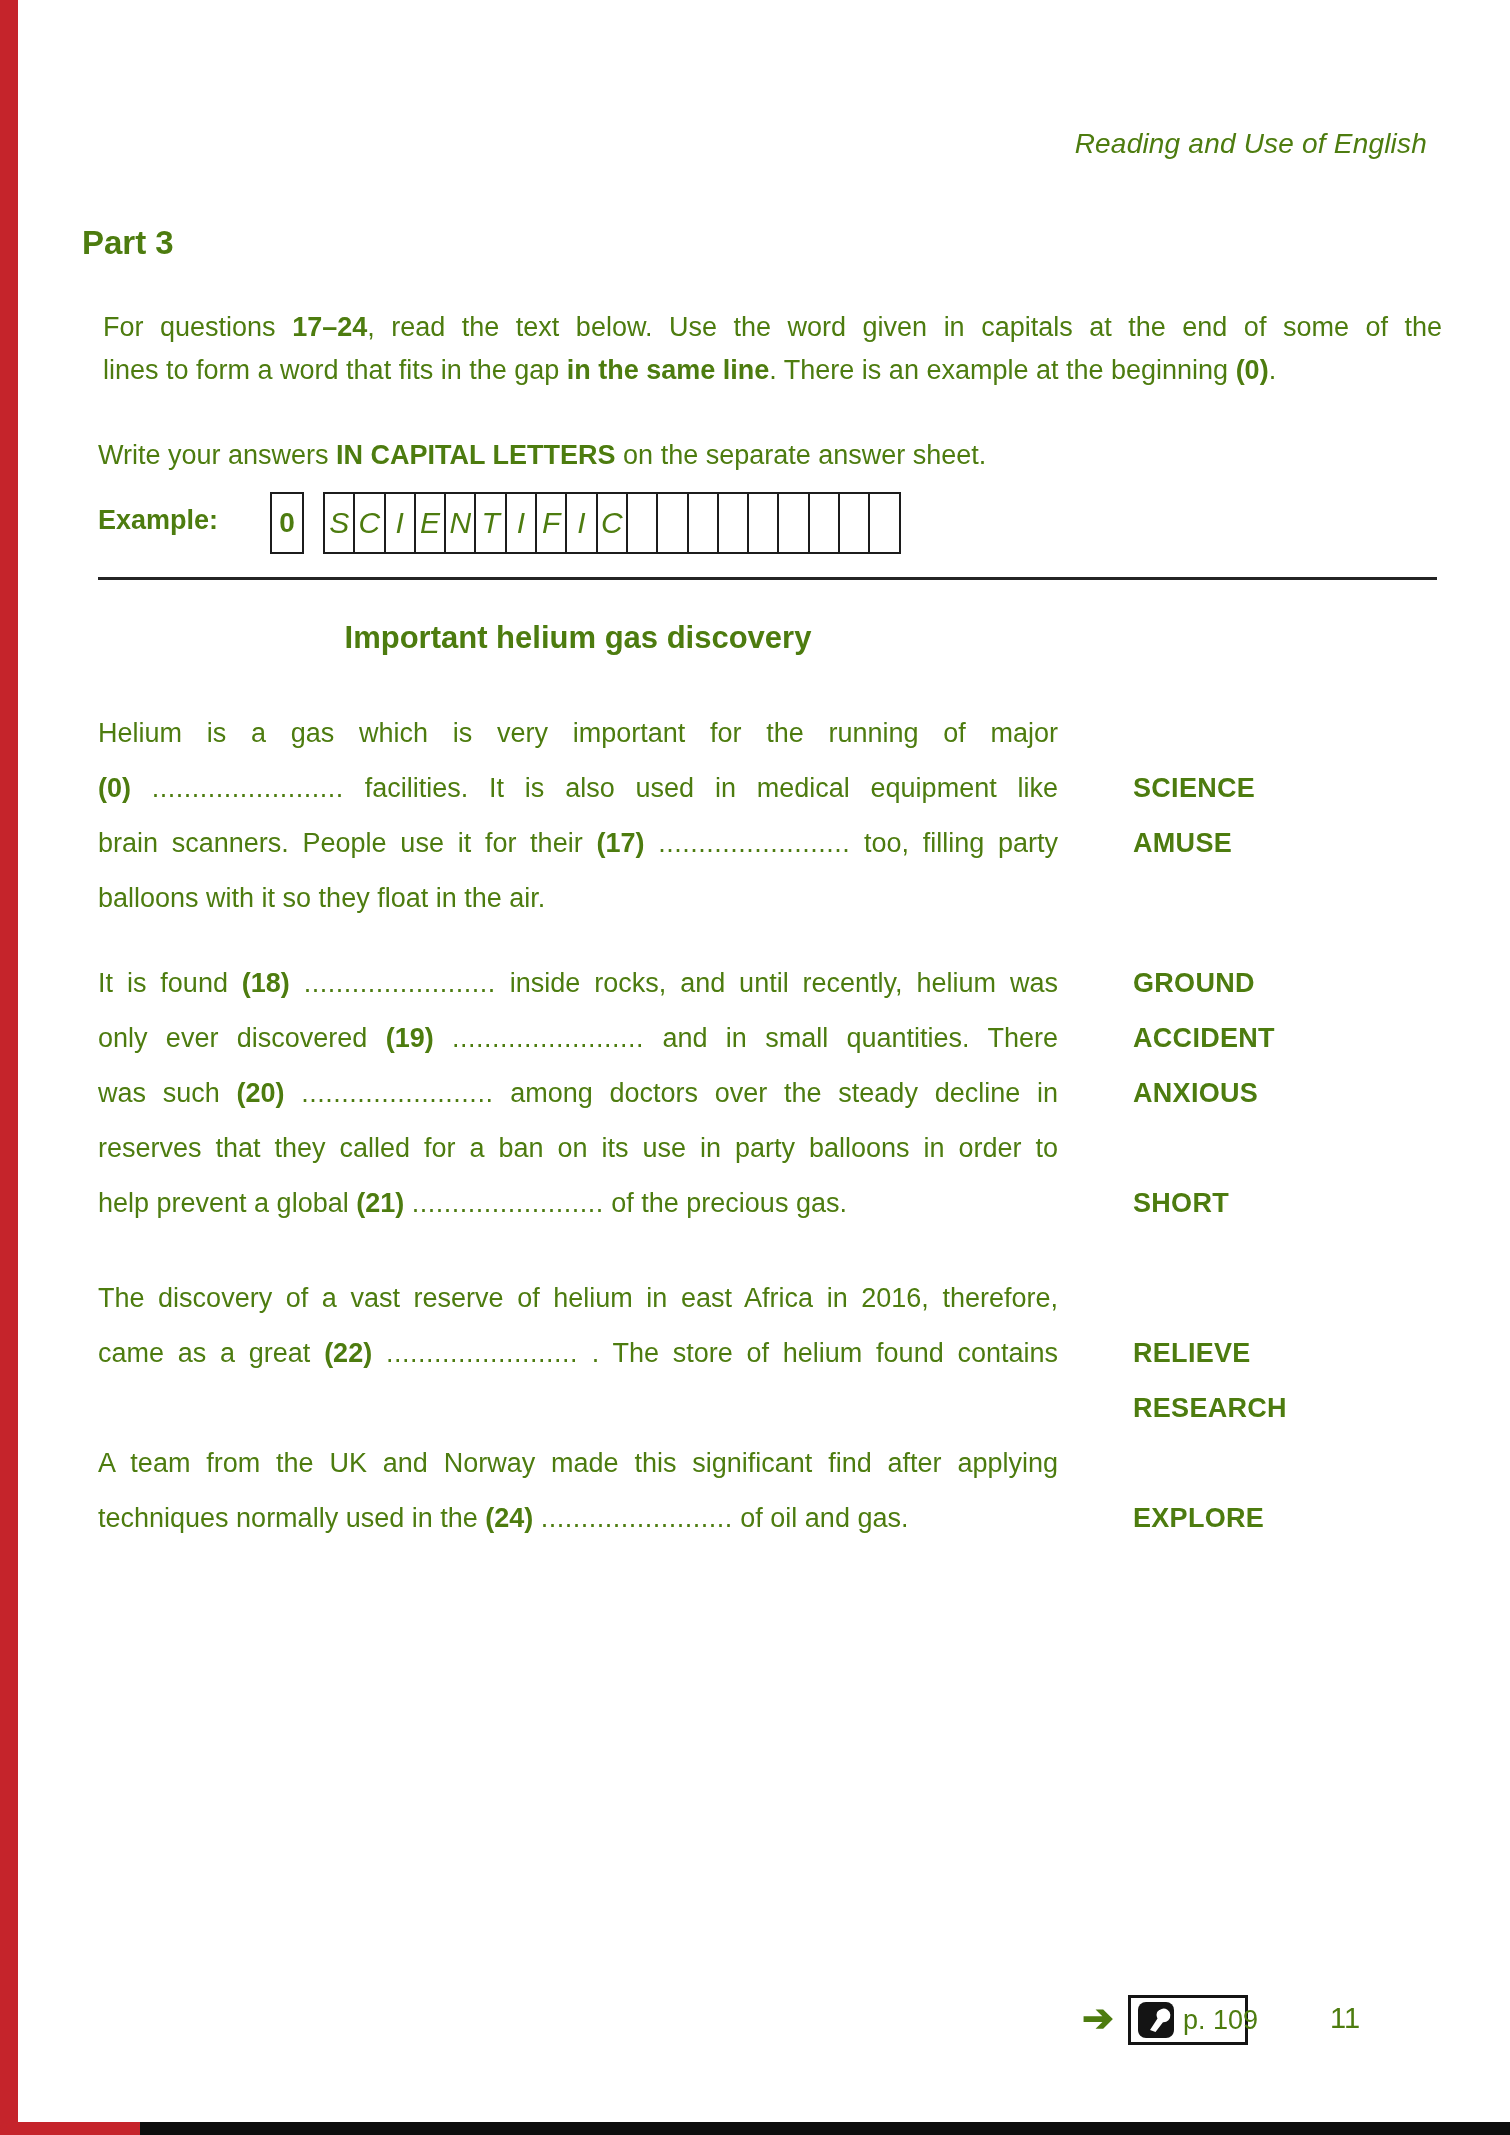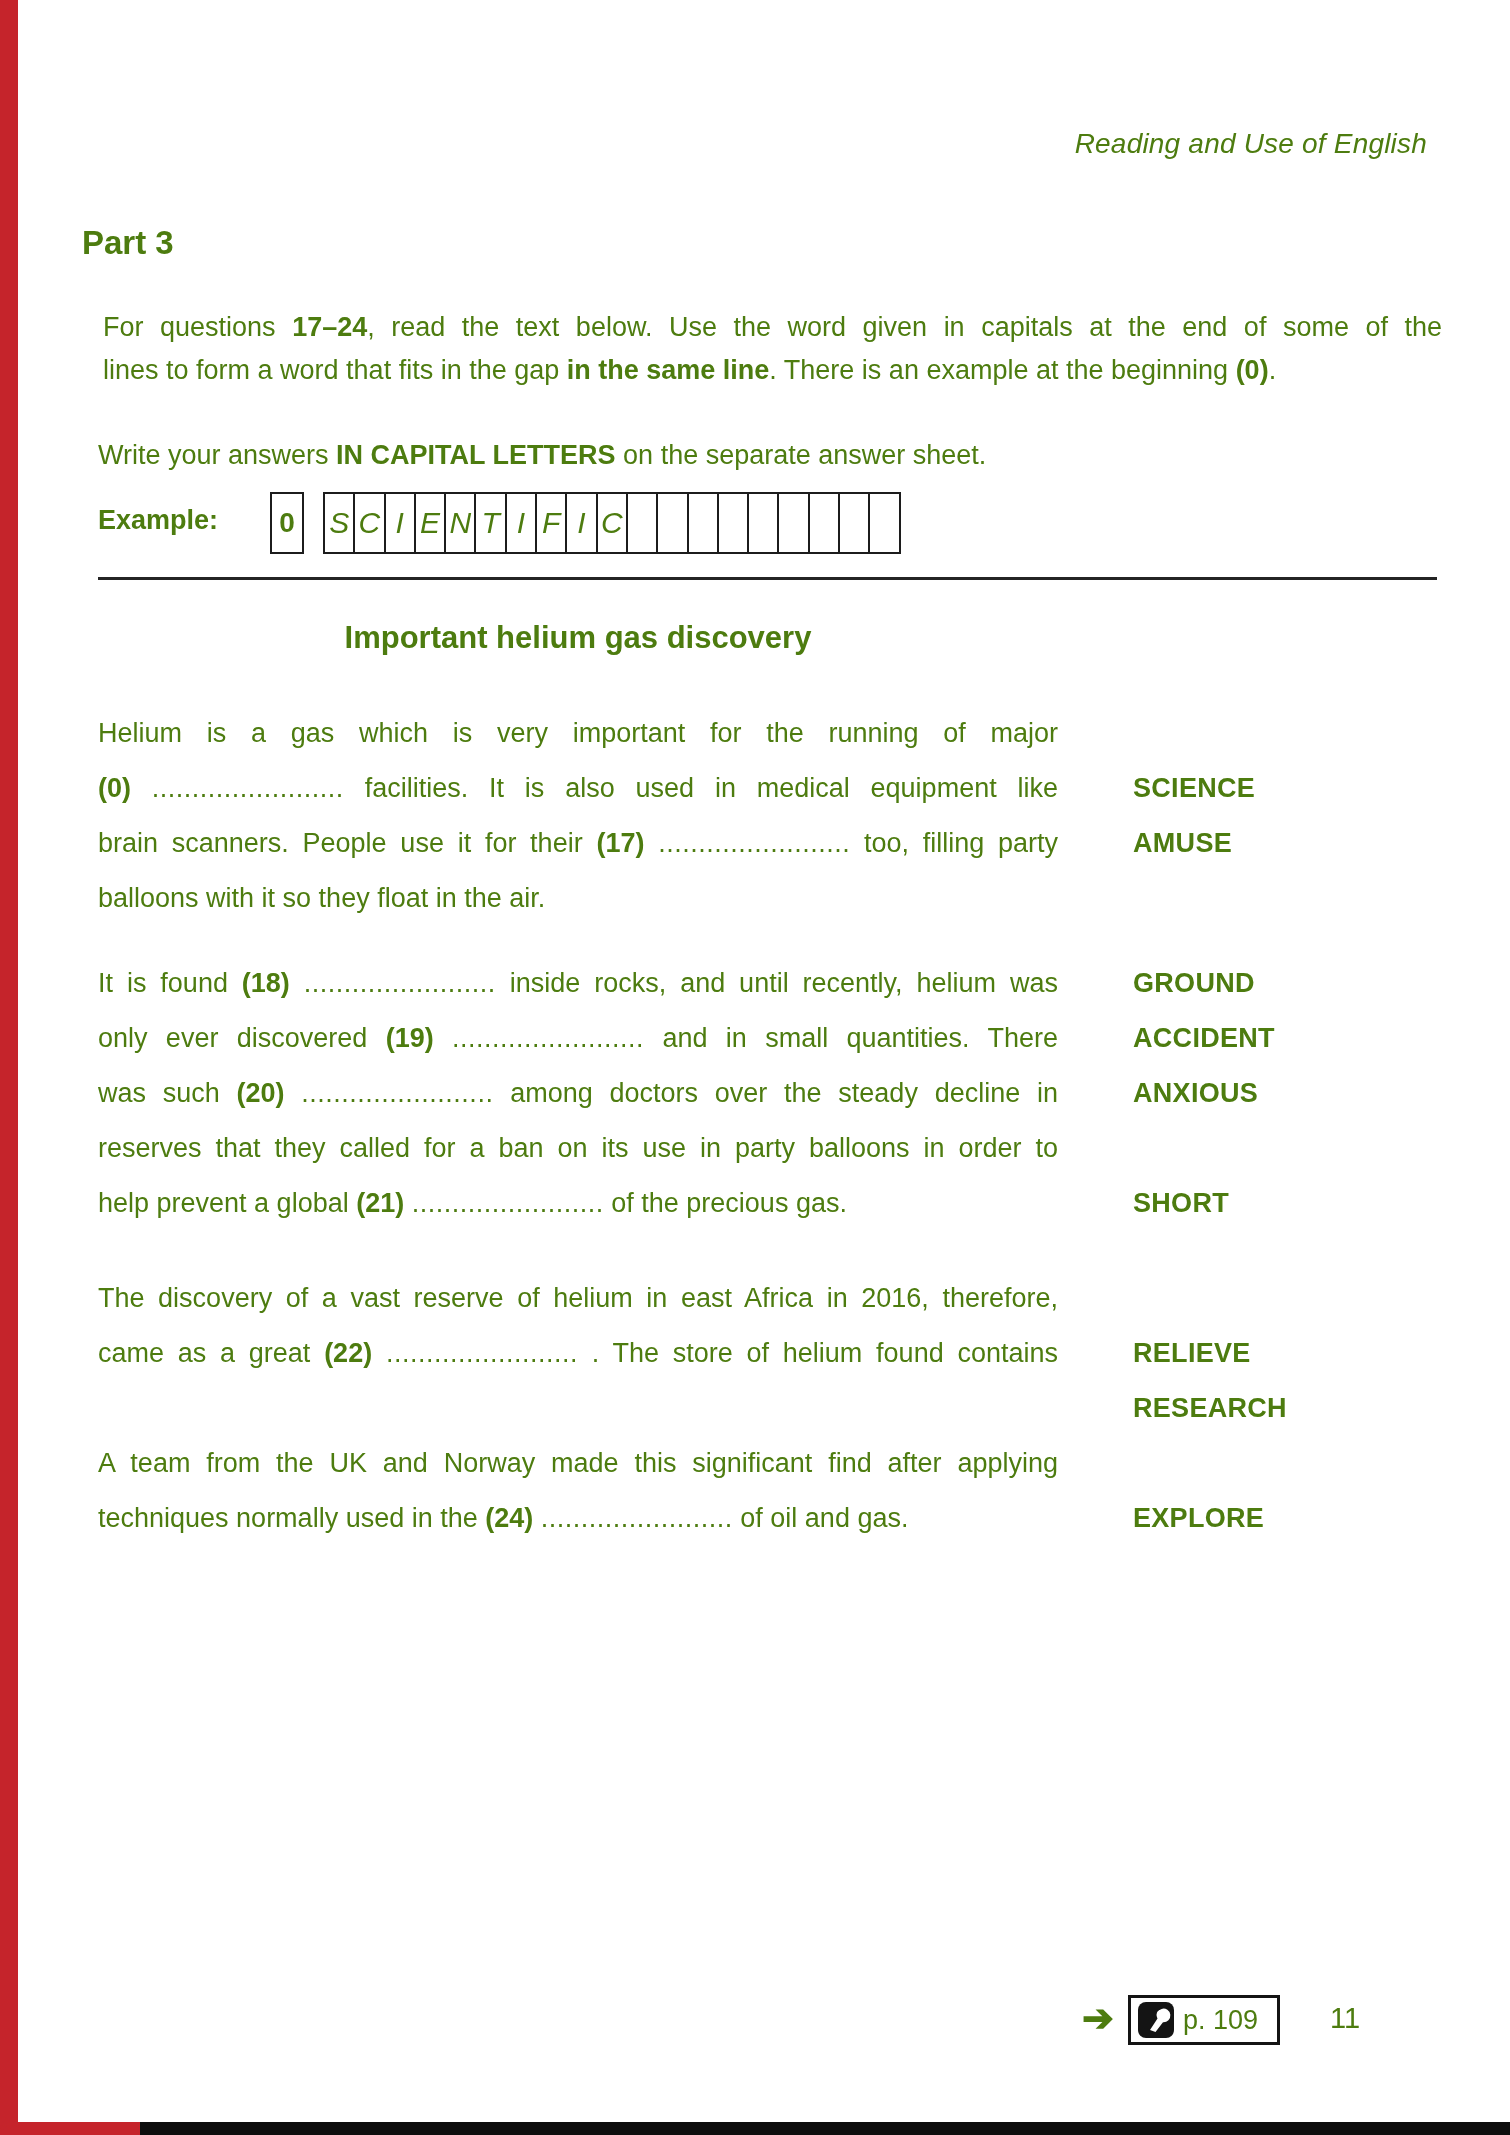--- a/index.html
+++ b/index.html
@@ -37,21 +37,21 @@
   .text-title{position:absolute;left:98px;top:620px;width:960px;text-align:center;font-size:31px;font-weight:bold;}
 
   .para{position:absolute;left:98px;width:1339px;}
   .row{position:relative;height:55px;line-height:55px;font-size:27px;}
   .bodyline{width:960px;}
   .bodyline.just{text-align:justify;text-align-last:justify;}
   .kw{position:absolute;left:1035px;top:0;font-weight:bold;white-space:nowrap;letter-spacing:.3px;}
 
   .footer-arrow{position:absolute;left:1082px;top:1993px;font-size:38px;font-weight:bold;line-height:50px;}
   .ref-box{
-    position:absolute;left:1128px;top:1995px;width:152px;height:50px;border:3px solid #141414;
+    position:absolute;left:1128px;top:1995px;width:120px;height:50px;border:3px solid #141414;
     box-sizing:border-box;display:flex;align-items:center;
   }
   .key-icon{width:36px;height:36px;margin-left:7px;flex:0 0 auto;}
   .ref-label{font-size:27px;margin-left:9px;white-space:nowrap;}
   .page-num{position:absolute;left:1330px;top:2002px;font-size:29px;}
 </style>
 </head>
 <body>
 
 <div class="page">

